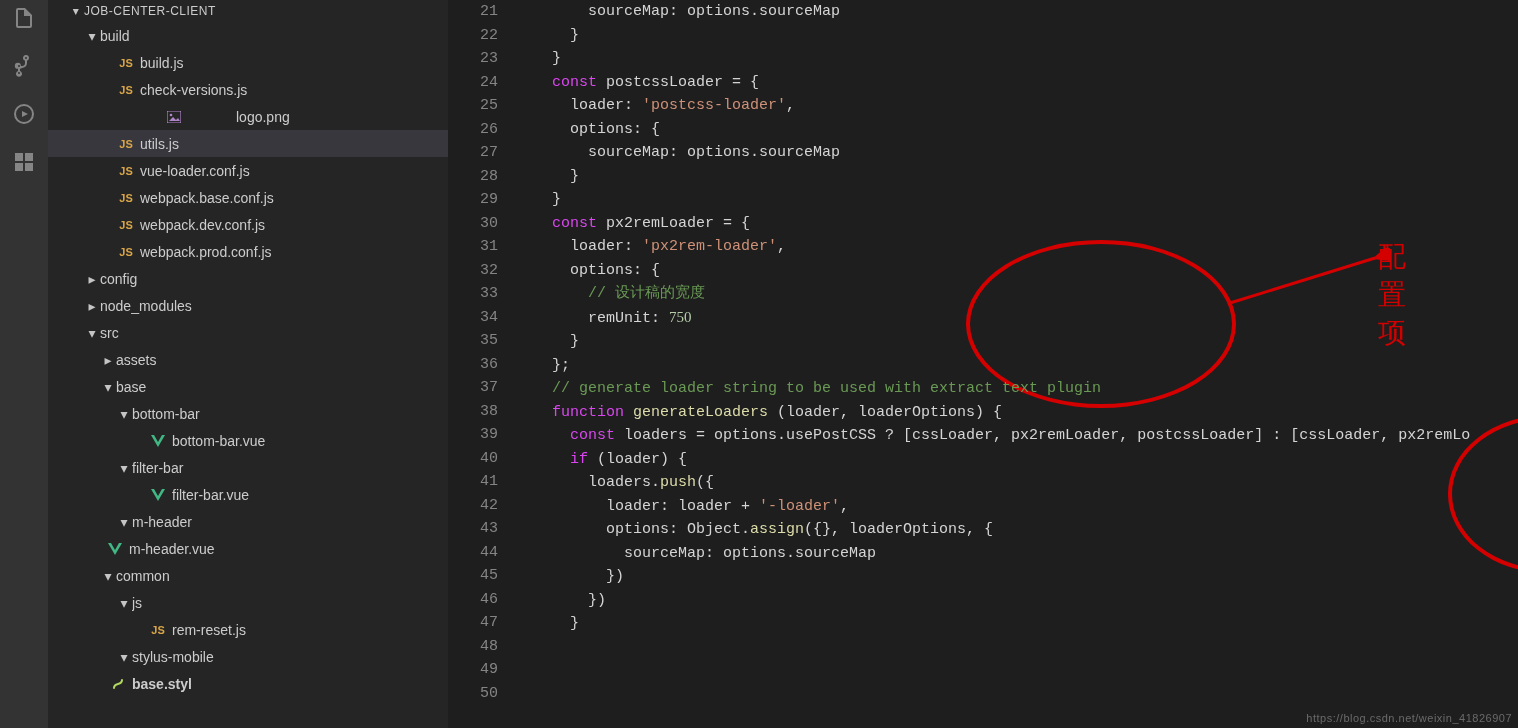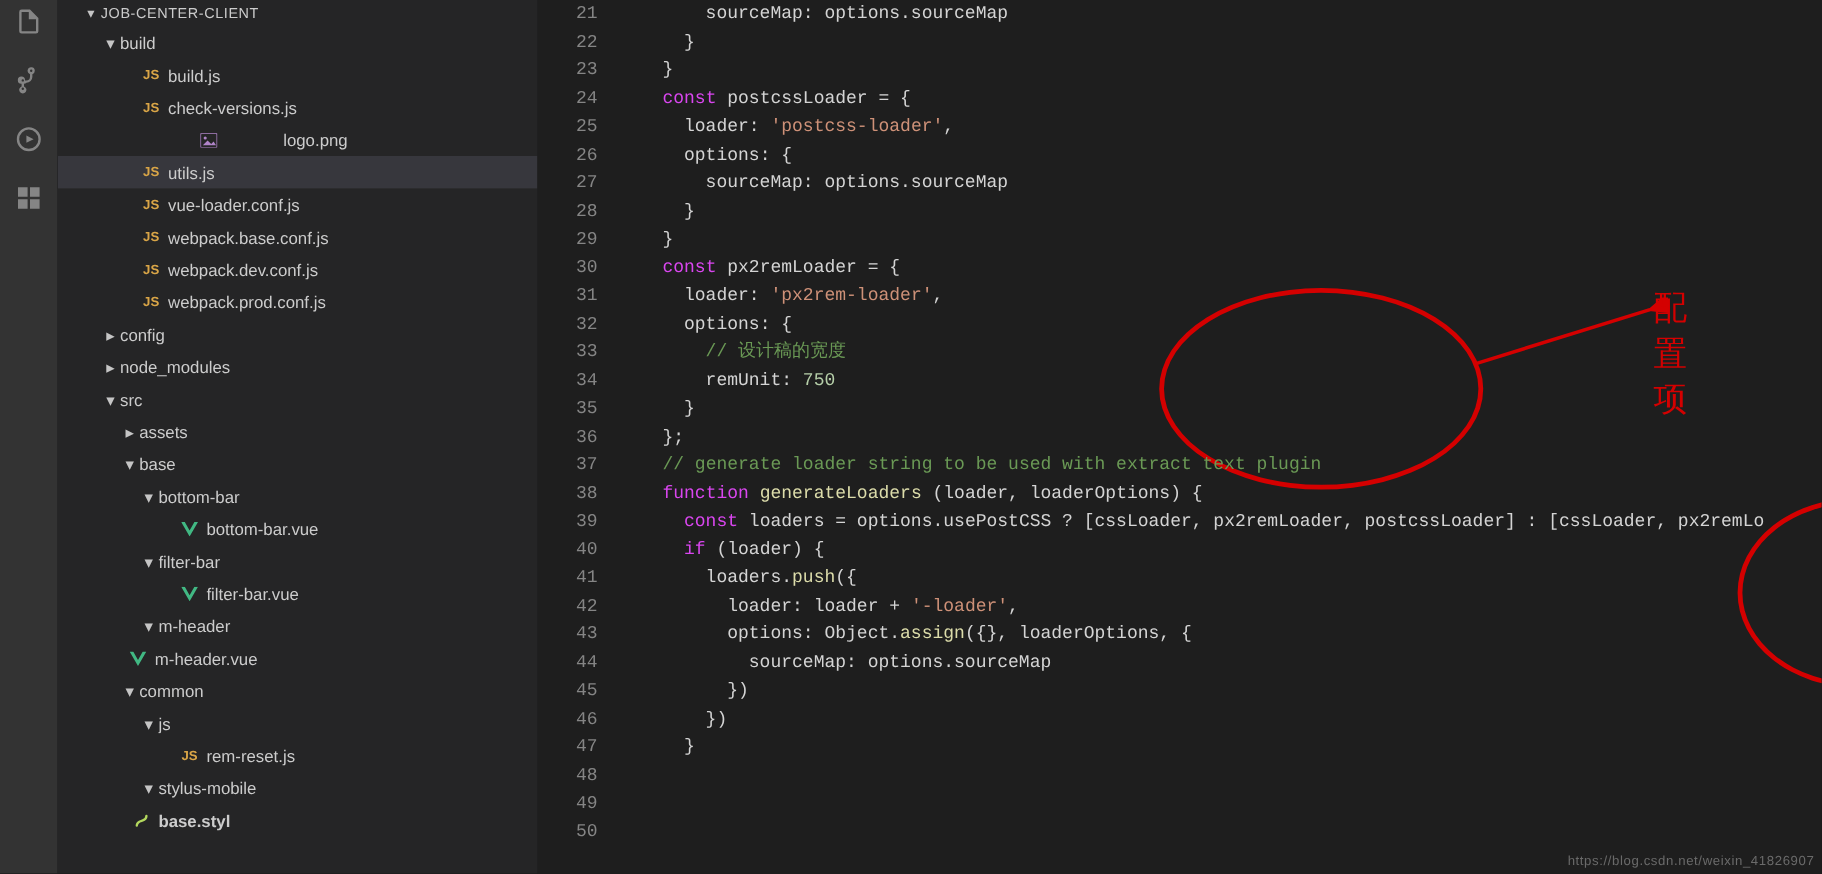--- a/index.html
+++ b/index.html
@@ -21,21 +21,21 @@
 
   .editor{flex:1;display:flex;flex-direction:column;background:#1e1e1e;position:relative;}
   .code-area{display:flex;flex:1;overflow:hidden;line-height:23.5px;font-size:15px;}
   .gutter{width:50px;text-align:right;color:#858585;padding-right:18px;user-select:none;}
   .lines{flex:1;white-space:pre;position:relative;}
   .lines > div{position:relative;z-index:1;}
   .tok-kw{color:#d946ef;font-family:Liberation Mono, monospace;}
   .tok-fn{color:#dcdcaa;}
   .tok-str{color:#ce9178;}
   .tok-com{color:#6a9955;}
-  .tok-num{color:#b5cea8;}
+  .tok-num{color:#b5cea8;font-family:Liberation Serif, serif;}
   .tok-id{color:#d4d4d4;}
 
   .annotation{position:absolute;pointer-events:none;}
   .ellipse{position:absolute;border:4px solid #d40000;border-radius:50%;}
   .arrow-svg{position:absolute;}
   .annot-text{position:absolute;color:#d40000;font-family:"Microsoft YaHei",sans-serif;font-size:28px;}
   .watermark{position:absolute;right:6px;bottom:4px;color:#6a6a6a;font-family:Arial,sans-serif;font-size:11px;letter-spacing:0.5px;user-select:none;}
 </style>
 </head>
 <body>

